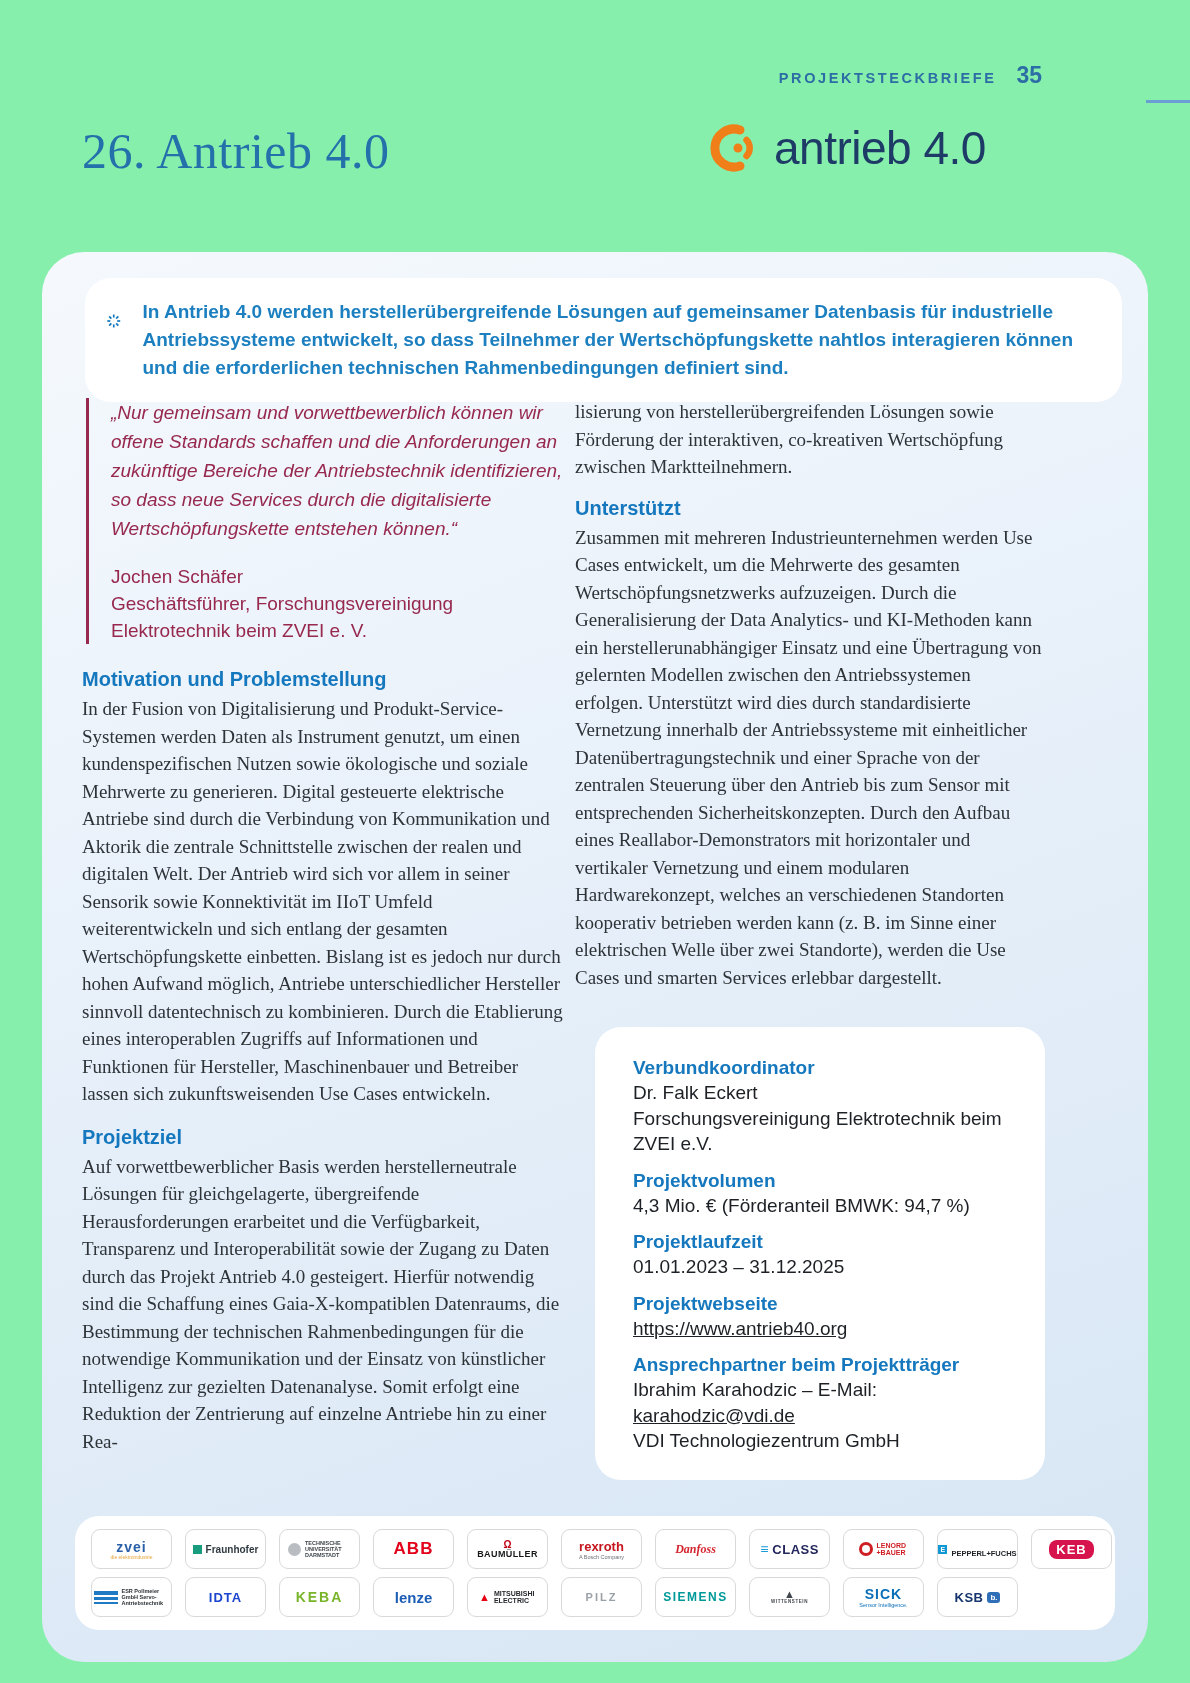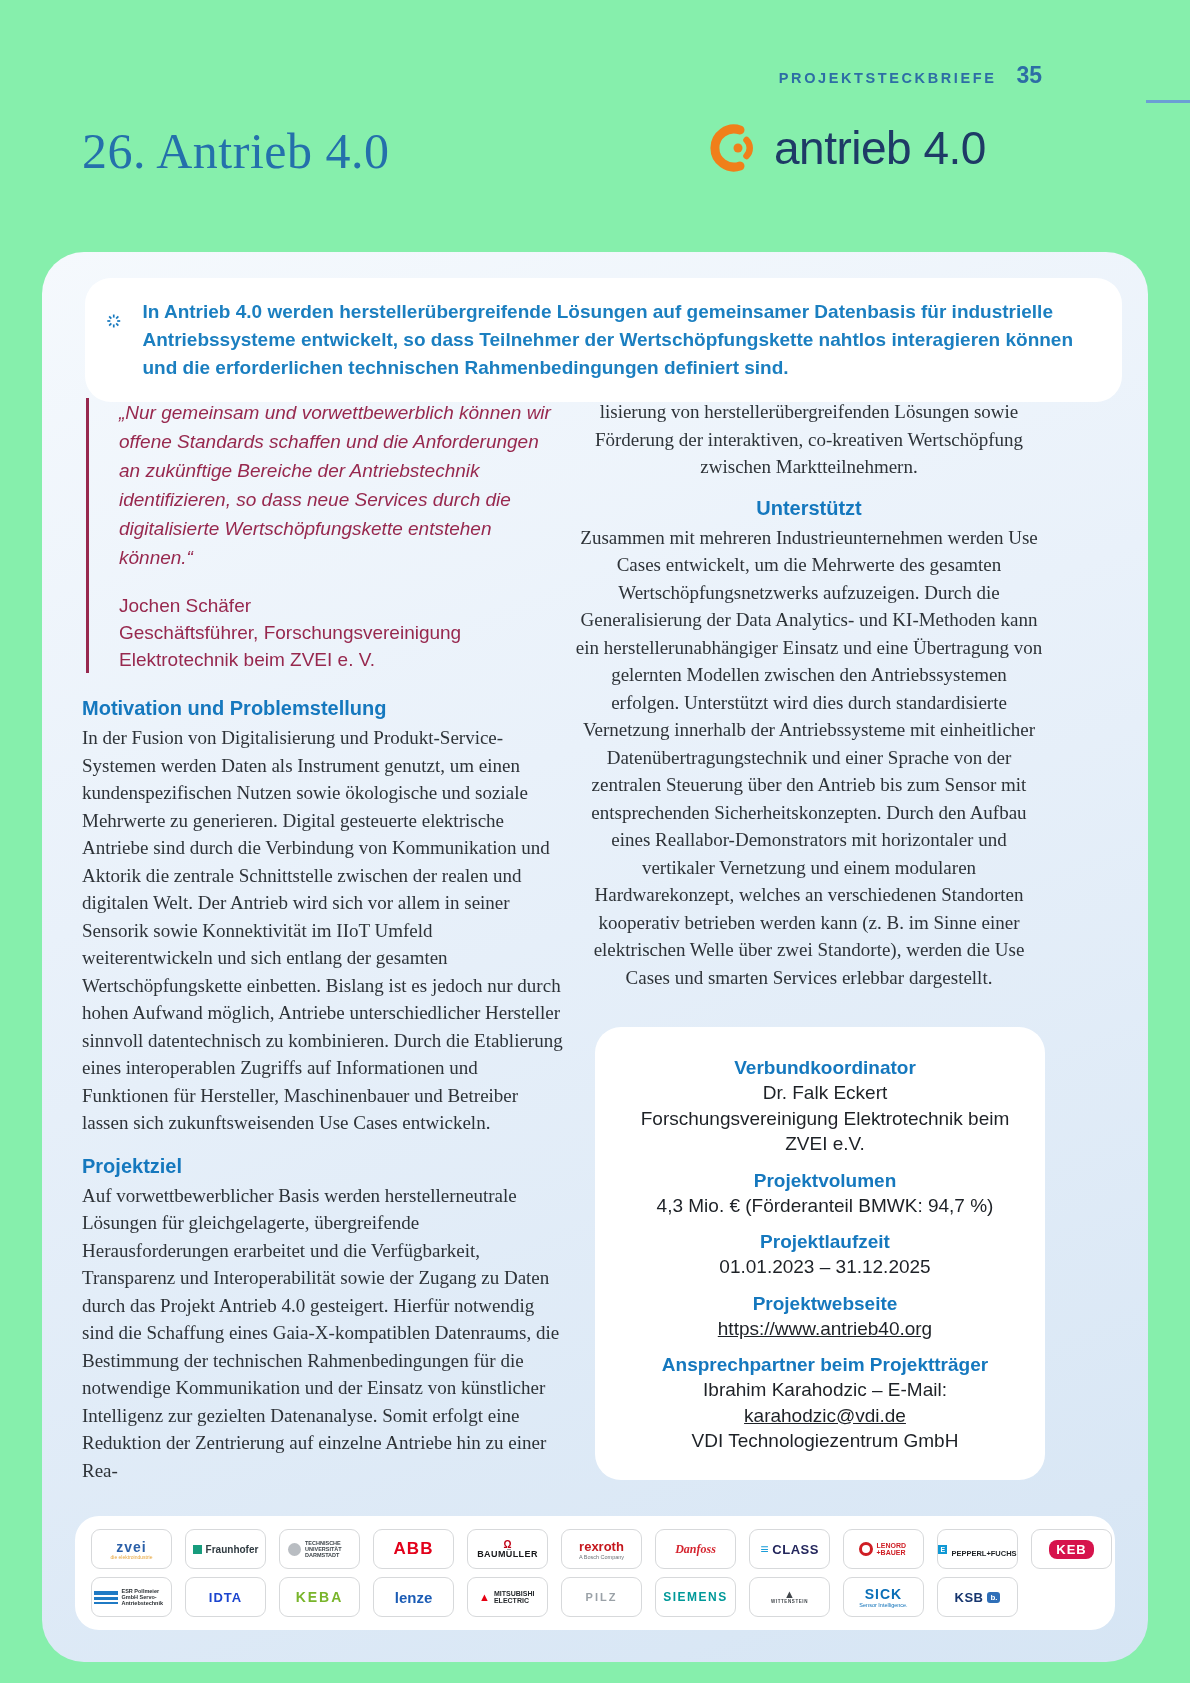--- a/index.html
+++ b/index.html
@@ -22,23 +22,23 @@
   .panel{position:absolute;left:42px;top:252px;width:1106px;height:1410px;border-radius:42px;
          background:linear-gradient(160deg,#f5f9fd 0%,#e9f1fa 38%,#d6e5f4 100%);}
 
   
   .intro{position:absolute;left:85px;top:278px;width:1037px;box-sizing:border-box;background:#fff;
          border-radius:26px;padding:20px 30px 20px 20px;display:flex;gap:20px;align-items:flex-start;}
   .intro p{margin:0;font-size:19px;font-weight:700;color:#1b7fc0;line-height:28px;}
 
   
   .col-left{position:absolute;left:82px;top:398px;width:482px;}
-  .col-right{position:absolute;left:575px;top:398px;width:468px;text-align:center;}
-
-  .quote-block{border-left:3px solid #97284e;padding-left:30px;margin:0 0 24px 4px;}
+  .col-right{position:absolute;left:575px;top:398px;width:468px;}
+
+  .quote-block{border-left:3px solid #97284e;padding-left:22px;margin:0 0 24px 4px;}
   .quote{font-style:italic;color:#97284e;font-size:19px;line-height:29px;margin:0 0 20px;}
   .q-author{color:#97284e;font-size:19px;line-height:27px;margin:0;}
   .q-role{color:#97284e;font-size:19px;line-height:27px;margin:0;}
 
   .section-h{color:#1578be;font-size:20px;font-weight:700;margin:18px 0 4px;}
   .col-right .section-h{margin-top:16px;}
   .body{font-family:"Liberation Serif",serif;font-size:19px;line-height:27.5px;color:#2e3338;margin:0 0 6px;}
 
   
   .info-card{background:#fff;border-radius:26px;margin:36px 0 0 20px;width:450px;box-sizing:border-box;

